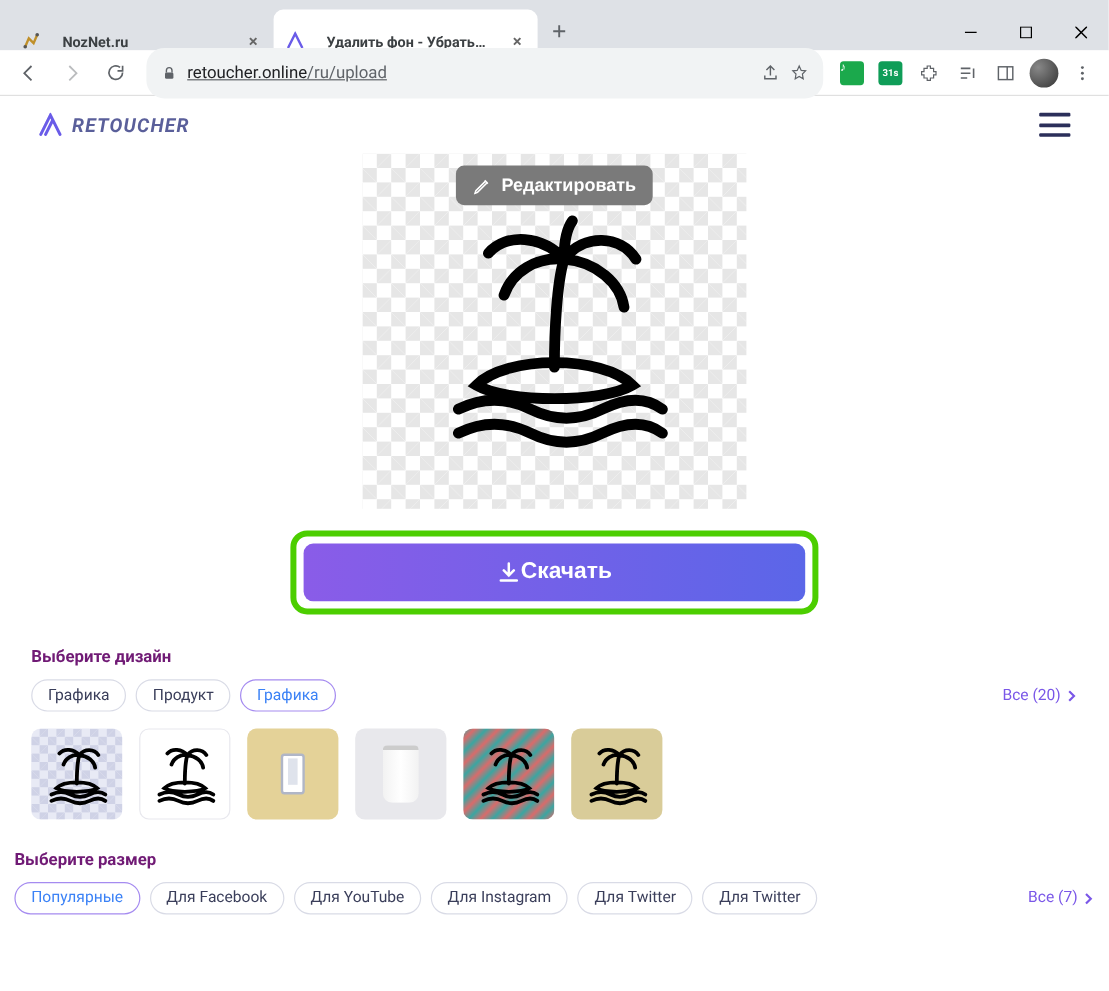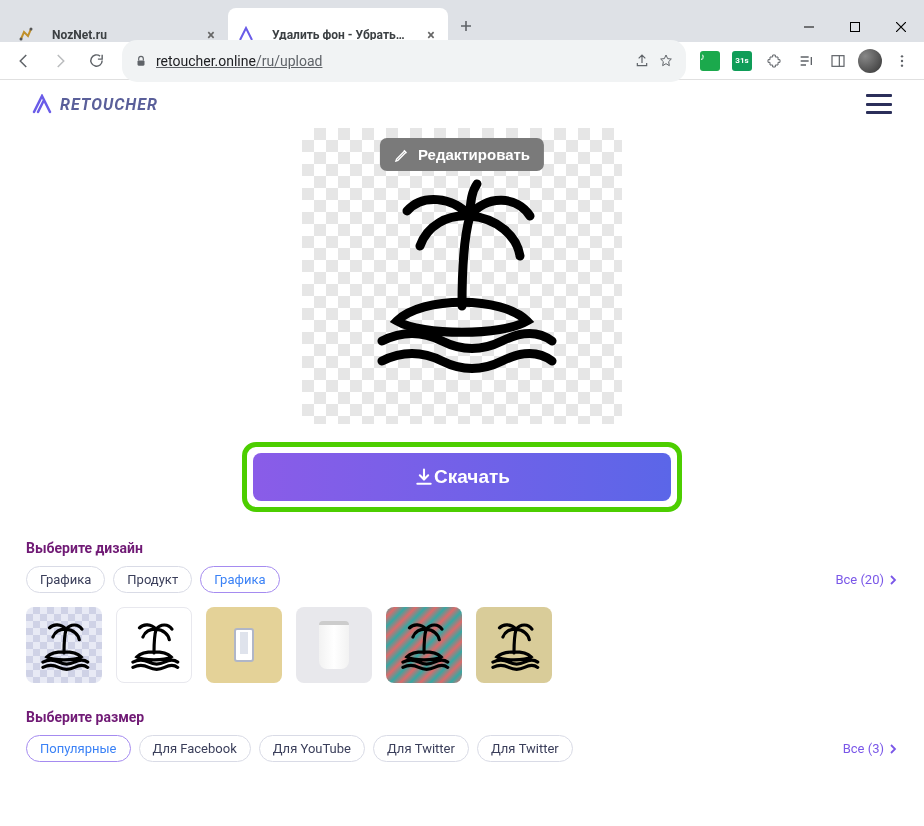--- a/index.html
+++ b/index.html
@@ -81,21 +81,21 @@
 .thumb.white { background: #fff; border: 1px solid #e8e8ee; }
 .thumb.beige { background: #e4d298; }
 .thumb.gray { background: #e8e8ec; }
 .thumb.mosaic { background: linear-gradient(135deg, #3aa6a2 0%, #d96b6b 25%, #3aa6a2 50%, #d96b6b 75%, #3aa6a2 100%); background-size: 20px 20px; }
 .thumb.sand { background: #d9cc99; }
 .palm-sm { width: 58px; height: 54px; }
 .phone { width: 20px; height: 34px; background: #fff; border: 2px solid #b0b6c7; border-radius: 3px; position: relative; }
 .phone::before { content:''; position:absolute; top:2px; left:4px; right:4px; bottom:6px; background:#dfe3ec; }
 .cup { width: 30px; height: 48px; background: linear-gradient(90deg, #f2f2f2, #fff, #f2f2f2); border-radius: 4px 4px 8px 8px; border-top: 4px solid #ccc; position: relative; }
 
-.section2 { padding: 0 26px; margin-top: 26px; }
+.section2 { padding: 0 12px; margin-top: 26px; }
 </style>
 </head>
 <body>
 
 <div class="titlebar">
   <div class="tabs-area">
     <div class="tab inactive" style="width:220px;">
       <span class="favicon">
         <svg viewBox="0 0 16 16">
             <path d="M3 13 L6 6 L10 10 L13 3" stroke="#c0902a" stroke-width="2" fill="none"></path>
@@ -293,24 +293,25 @@
       </div>
     </div>
   </div>
 
   <div class="section2">
     <div class="section-title">Выберите размер</div>
     <div class="chips-row">
       <div class="chip active">Популярные</div>
       <div class="chip">Для Facebook</div>
       <div class="chip">Для YouTube</div>
+      <div class="chip">Для Instagram</div>
       <div class="chip">Для Twitter</div>
       <div class="chip">Для Twitter</div>
       <div class="chips-spacer"></div>
       <div class="all-link">
-        <span>Все (3)</span>
+        <span>Все (7)</span>
         <svg width="10" height="10" viewBox="0 0 10 10">
             <path d="M3 1l4 4-4 4" stroke="#7a57e8" stroke-width="1.8" fill="none"></path>
           </svg>
       </div>
     </div>
   </div>
 </div>
 
 </body></html>

